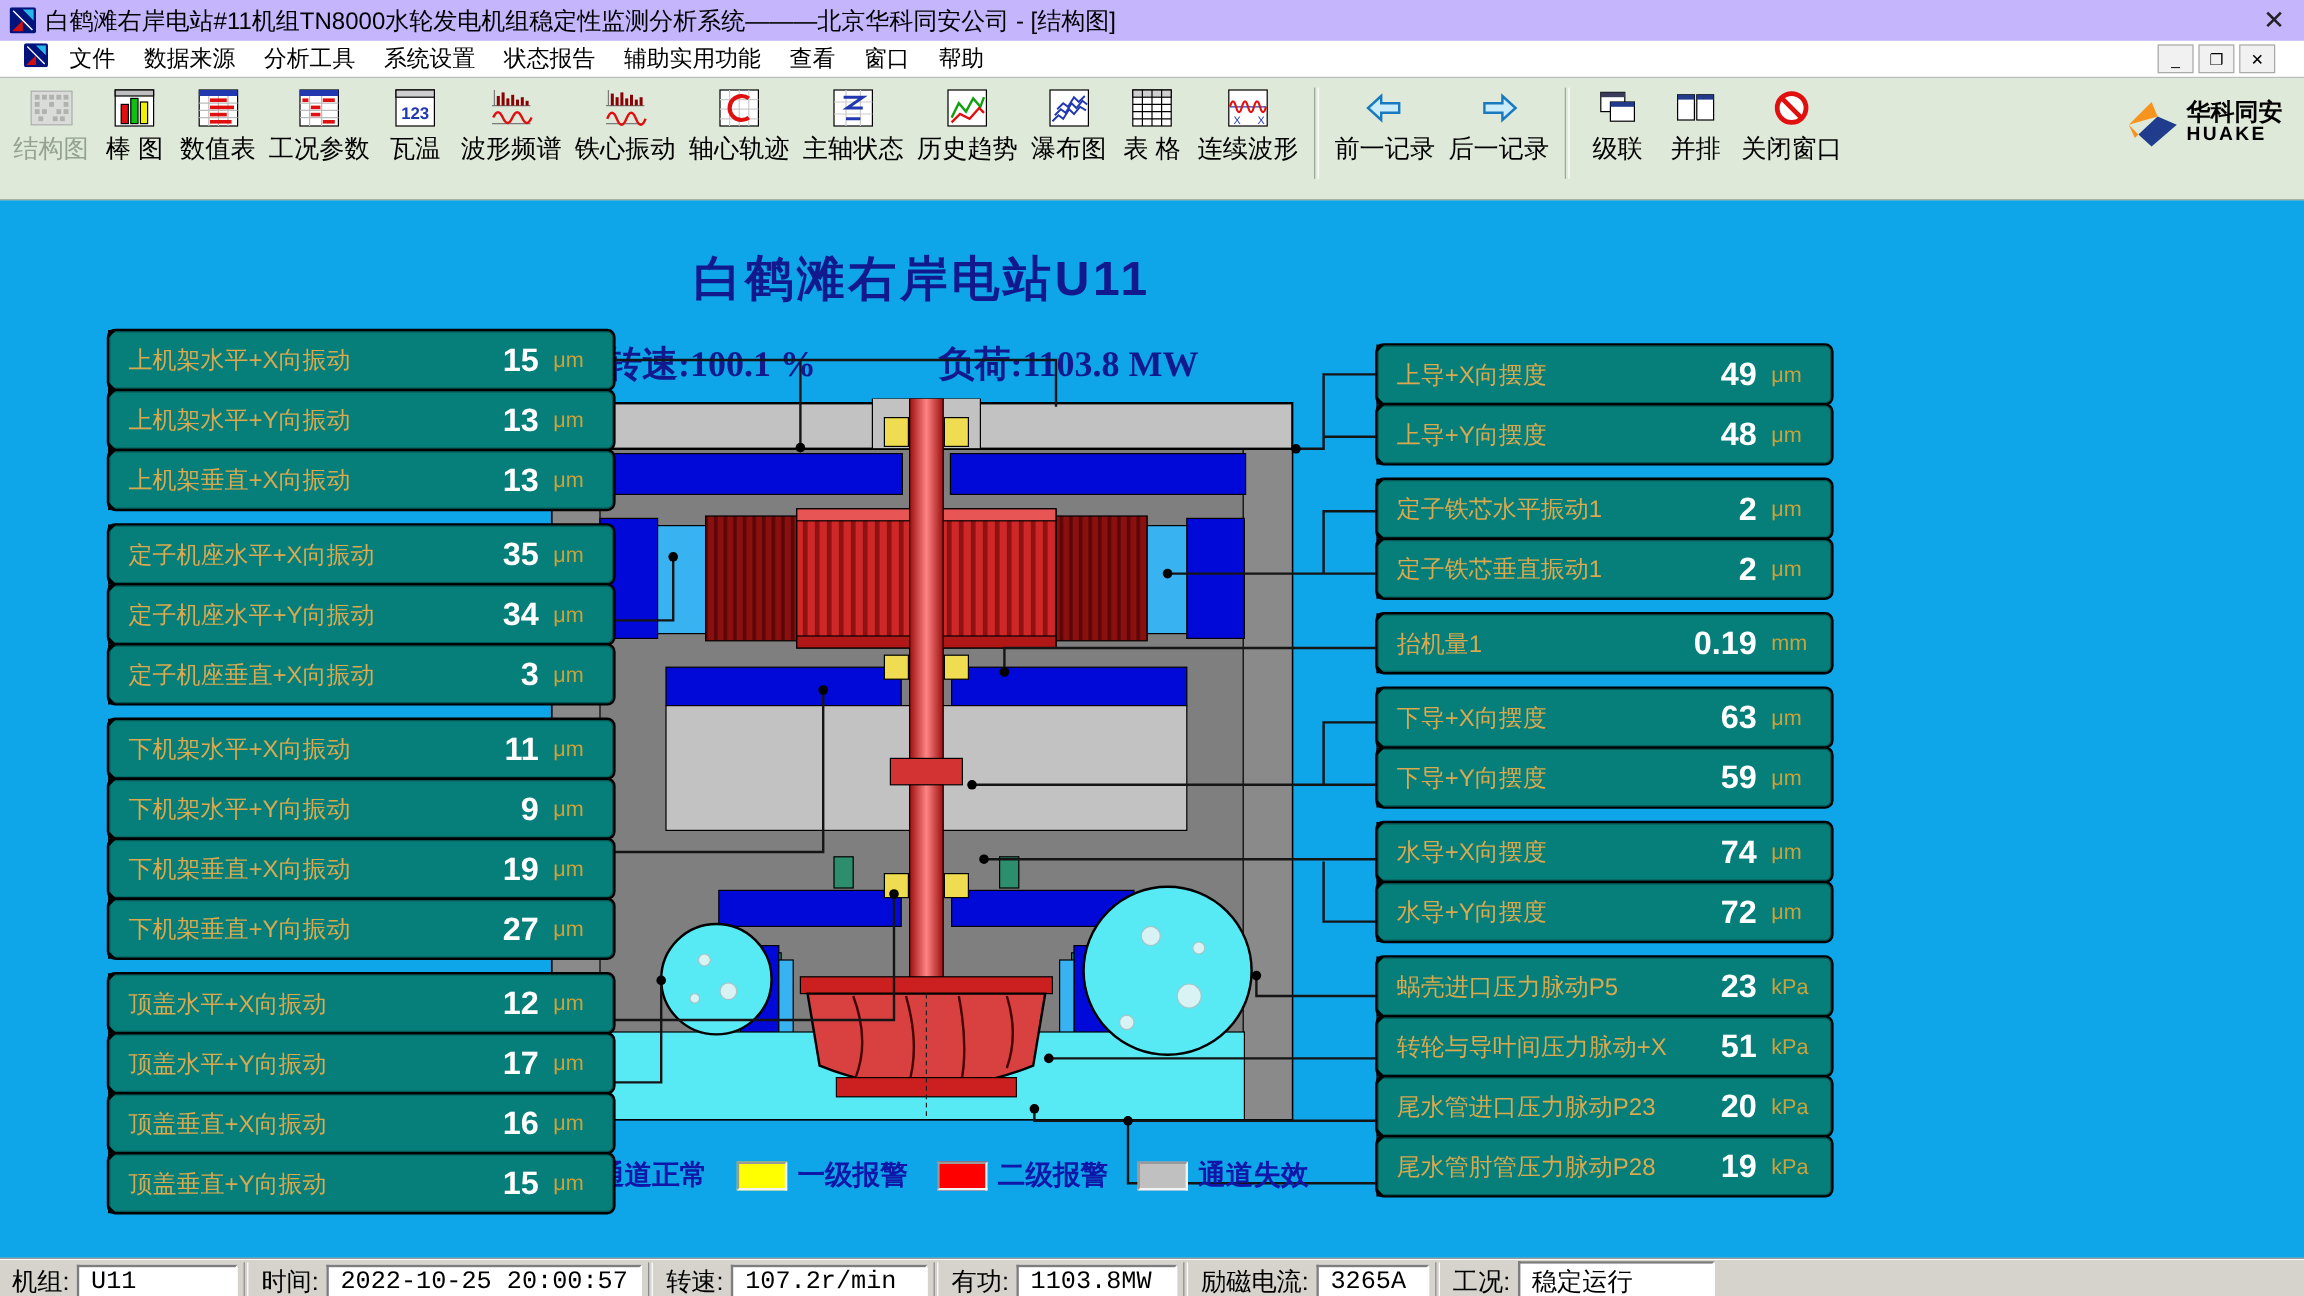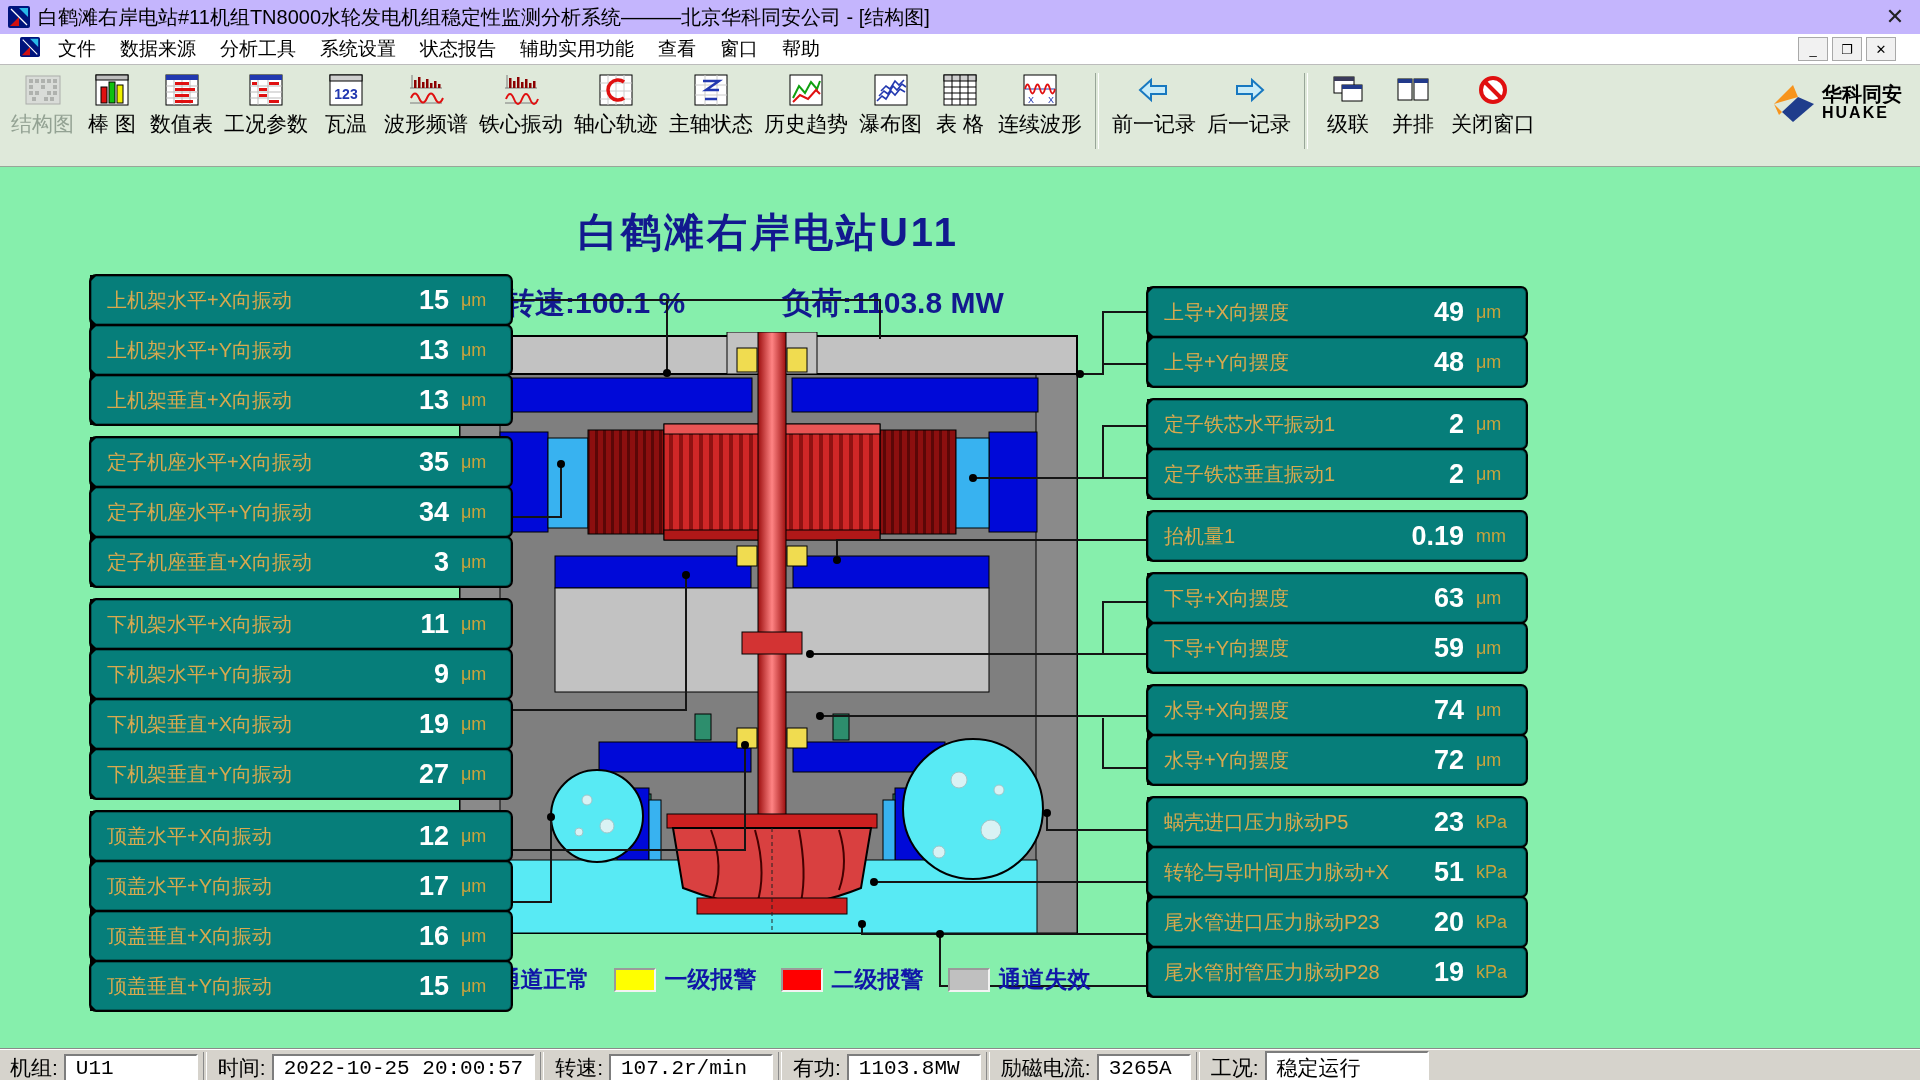--- a/index.html
+++ b/index.html
@@ -25,24 +25,24 @@
           min-width:60px;padding:2px 3px;font-family:inherit;}
   .tb-btn .tb-icon svg{display:block;}
   .tb-label{font-size:21px;white-space:nowrap;color:#000;}
   .tb-btn.disabled .tb-label{color:#93a293;}
   .tb-btn.disabled .tb-icon{opacity:.75;}
   .tb-sep{width:2px;height:76px;border-left:1px solid #98a698;border-right:1px solid #fff;margin:2px 5px;}
   #logo{margin-left:auto;display:flex;align-items:center;gap:7px;padding:10px 10px 0 0;}
   #logo .t1{font-size:20px;font-weight:bold;line-height:22px;}
   #logo .t2{font-size:16px;font-weight:bold;letter-spacing:2px;line-height:16px;}
   
-  #content{position:relative;height:881px;background:#86efac;}
+  #content{position:relative;height:881px;background:#0ea5e9;}
   #main-title{position:absolute;left:459px;top:38px;width:619px;text-align:center;
               font-size:40px;font-weight:bold;color:#12198f;letter-spacing:3px;z-index:2;}
-  .kpi{position:absolute;top:116px;font-size:30px;font-weight:bold;color:#12198f;z-index:2;white-space:nowrap;}
+  .kpi{position:absolute;top:116px;font-size:30px;font-weight:bold;color:#12198f;z-index:2;white-space:nowrap;font-family:Liberation Serif, serif;}
   #kpi-speed{left:505px;} #kpi-load{left:782px;}
   #machine-wrap{position:absolute;left:459px;top:165px;width:619px;height:602px;z-index:1;}
   #connector-svg{position:absolute;left:0;top:0;width:1920px;height:881px;z-index:2;pointer-events:none;}
   .meas-col{position:absolute;z-index:3;}
   #left-col{left:44px;top:107px;width:424px;padding-left:45px;}
   #right-col{left:1146px;top:119px;width:382px;}
   .meas-group{margin-bottom:10px;}
   .meas-box{height:52px;box-sizing:border-box;border:2px solid #000;border-radius:7px;background:#067e7a;
             display:flex;align-items:center;position:relative;margin-top:-2px;
             box-shadow:inset 0 0 0 1px rgba(0,40,38,.45);}

